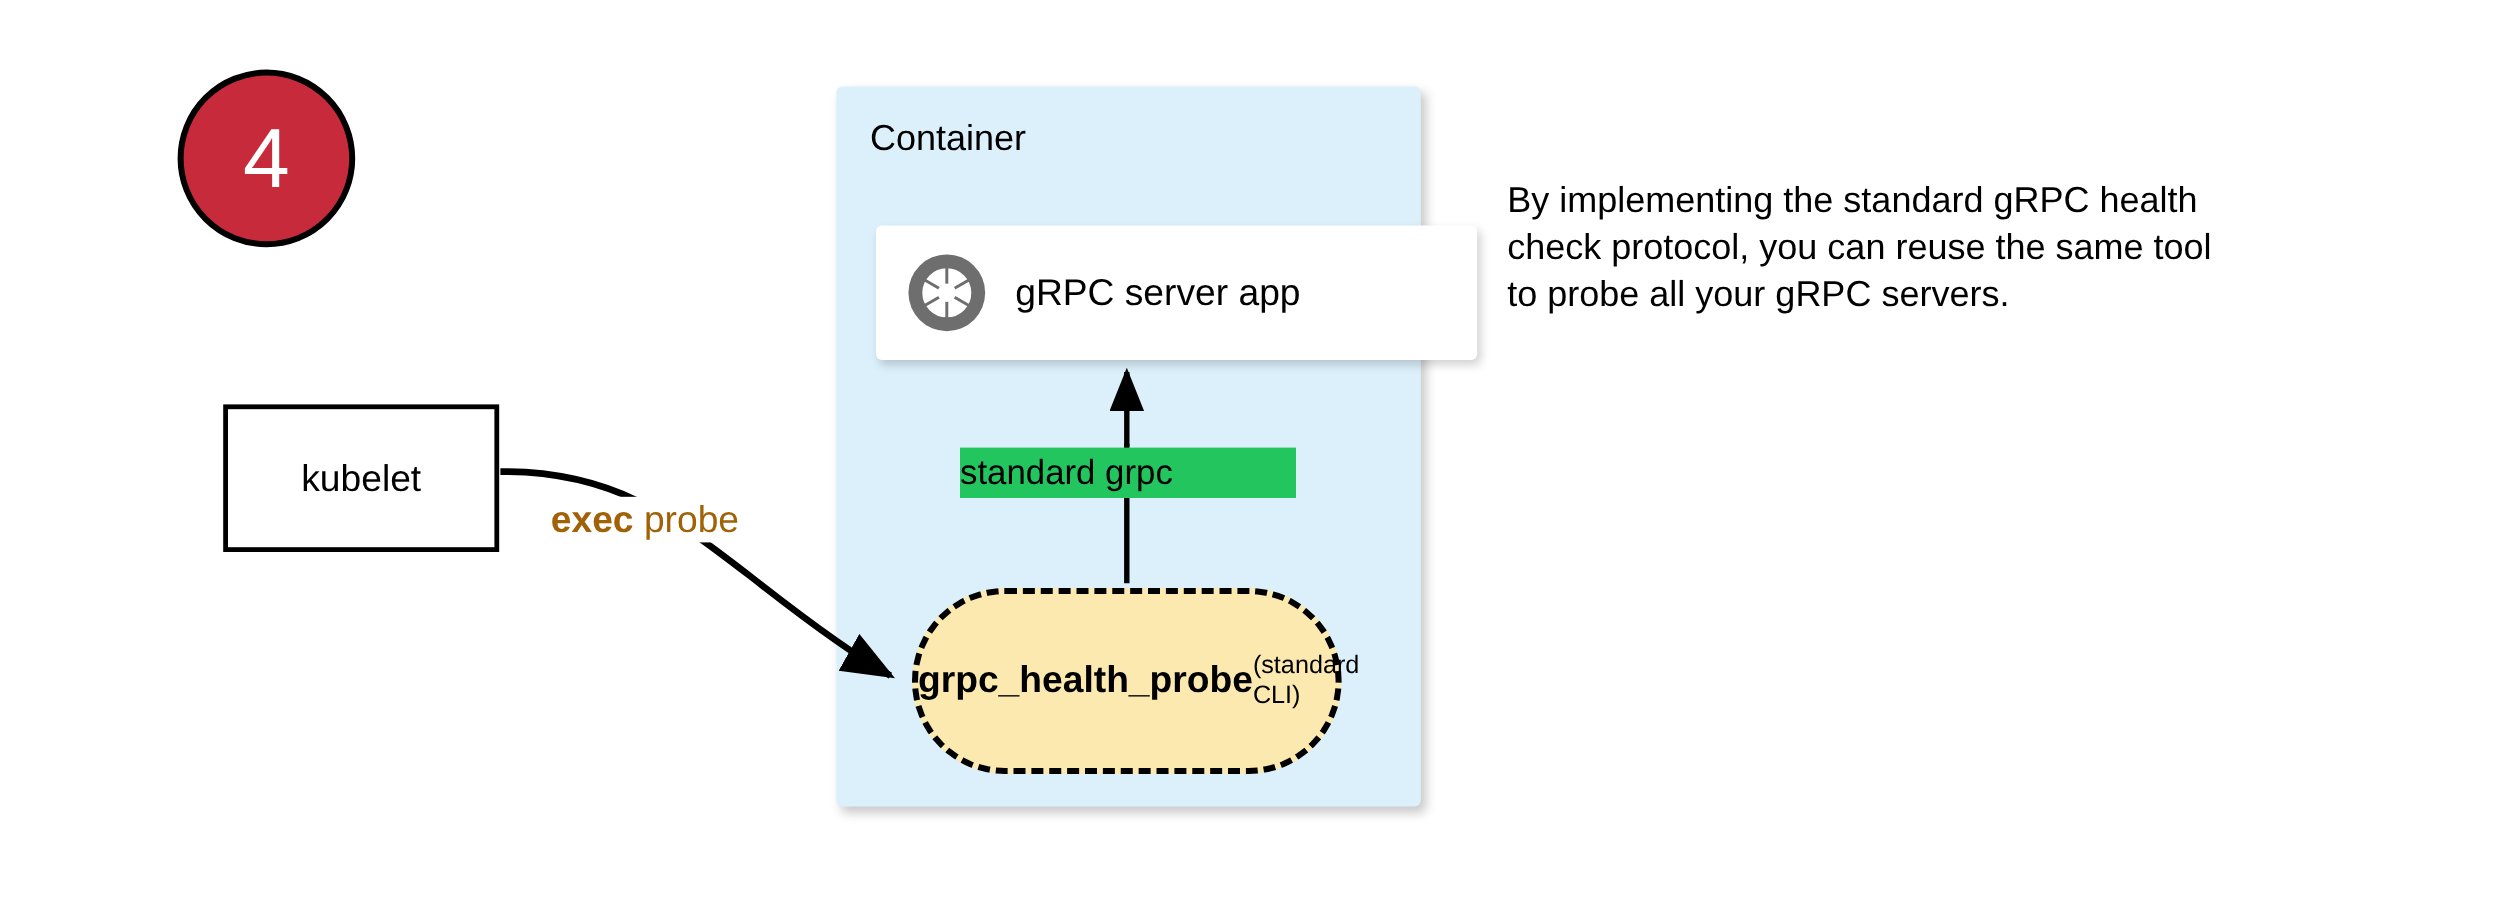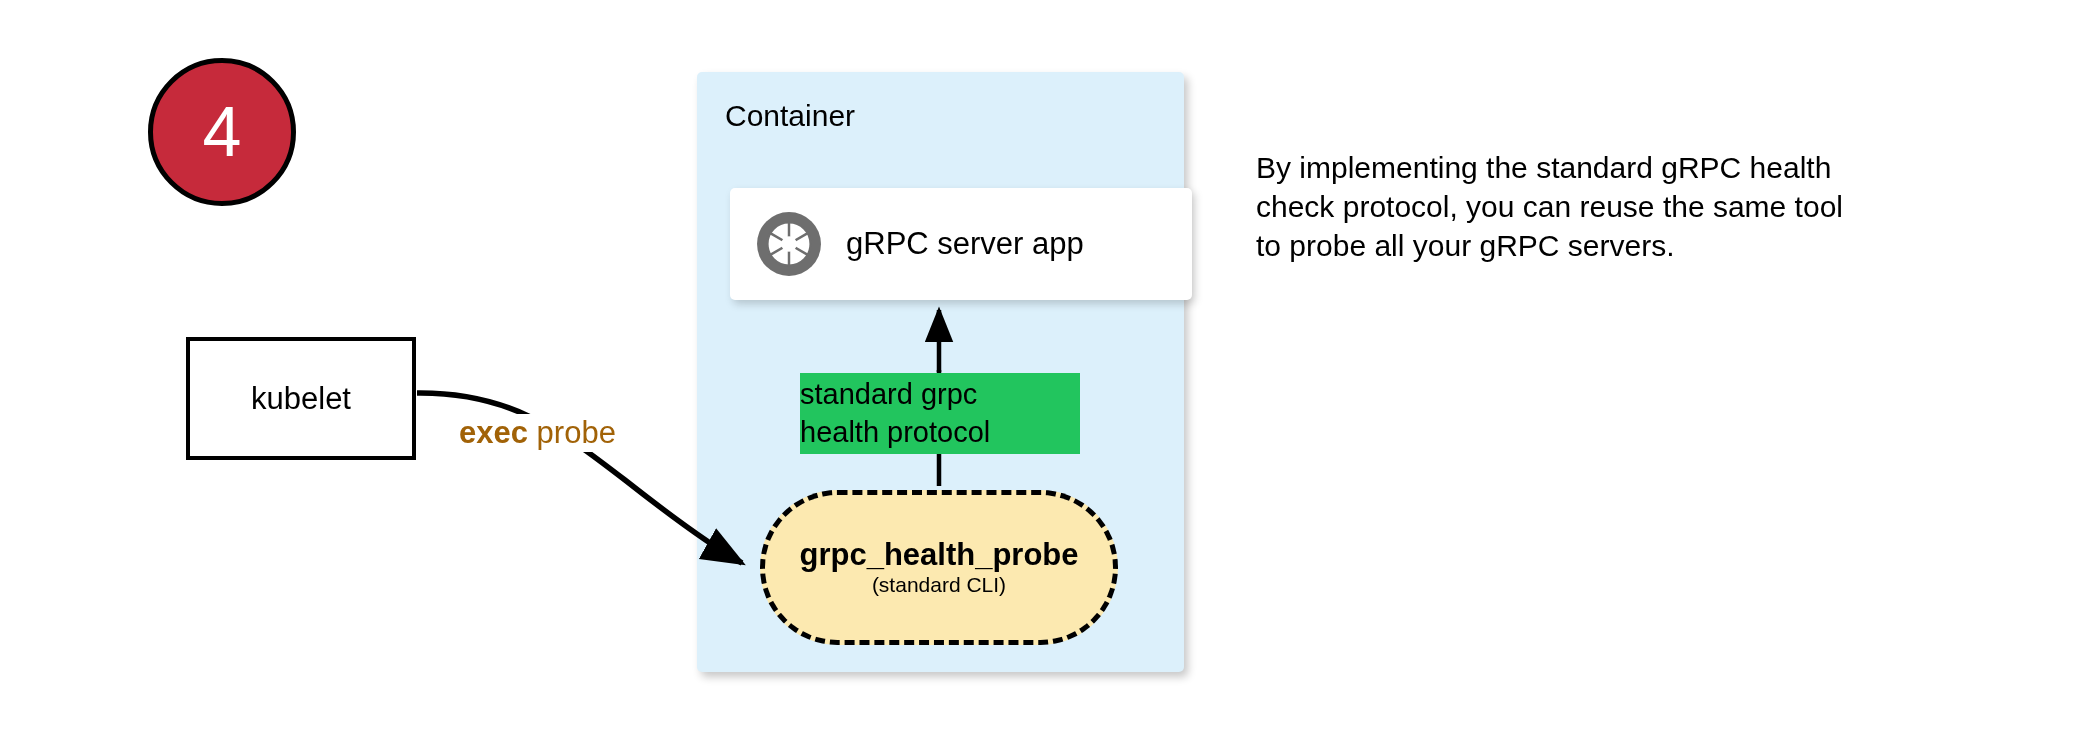--- a/index.html
+++ b/index.html
@@ -80,21 +80,21 @@
     top: 27px;
     font-size: 30px;
     color: #000000;
   }
 
   
   .server-card {
     position: absolute;
     left: 730px;
     top: 188px;
-    width: 462px;
+    width: 501px;
     height: 112px;
     background: #ffffff;
     border-radius: 5px;
     box-shadow: 3px 4px 8px rgba(0,0,0,0.18);
     display: flex;
     align-items: center;
   }
   .server-icon {
     margin-left: 26px;
     width: 66px;
@@ -113,23 +113,23 @@
     position: absolute;
     left: 760px;
     top: 490px;
     width: 358px;
     height: 155px;
     background: #fce9b0;
     border: 5px dashed #000000;
     border-radius: 78px;
     box-sizing: border-box;
     display: flex;
-    flex-direction: column;
-    align-items: center;
-    justify-content: center;
+    flex-direction: row;
+    align-items: center;
+    justify-content: flex-start;
   }
   .probe-name {
     font-size: 31px;
     font-weight: bold;
     color: #000000;
     line-height: 1.18;
   }
   .probe-sub {
     font-size: 21px;
     font-weight: 400;
@@ -234,21 +234,20 @@
         <line x1="32" y1="32" x2="13.81" y2="21.5"></line>
         <line x1="32" y1="32" x2="32" y2="11"></line>
       </g>
       <circle cx="32" cy="32" r="7.5" fill="#ffffff"></circle>
     </svg>
     <span class="server-label">gRPC server app</span>
   </div>
 
   <div class="protocol-label">
     <div>standard grpc</div>
-    <div>health protocol</div>
   </div>
 
   <div class="probe-pill">
     <span class="probe-name">grpc_health_probe</span>
     <span class="probe-sub">(standard CLI)</span>
   </div>
 
   <div class="exec-label"><b>exec</b><span> probe</span></div>
 
   <p class="description">By implementing the standard gRPC health check protocol, you can reuse the same tool to probe all your gRPC servers.</p>

